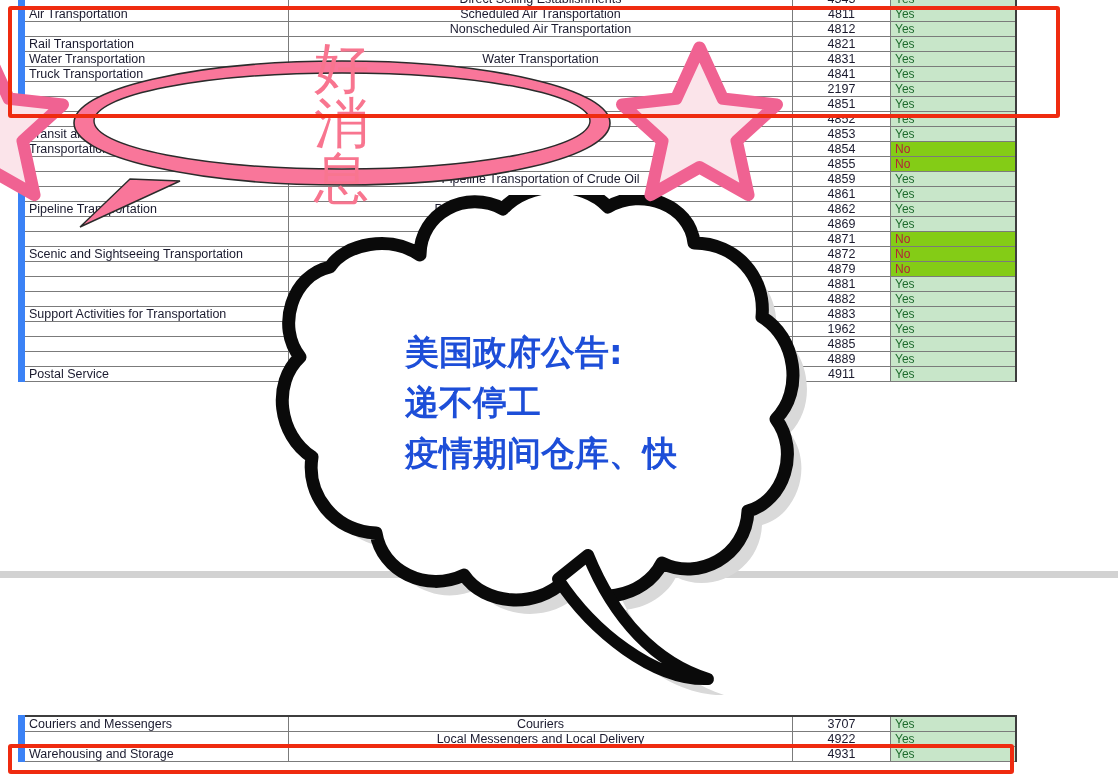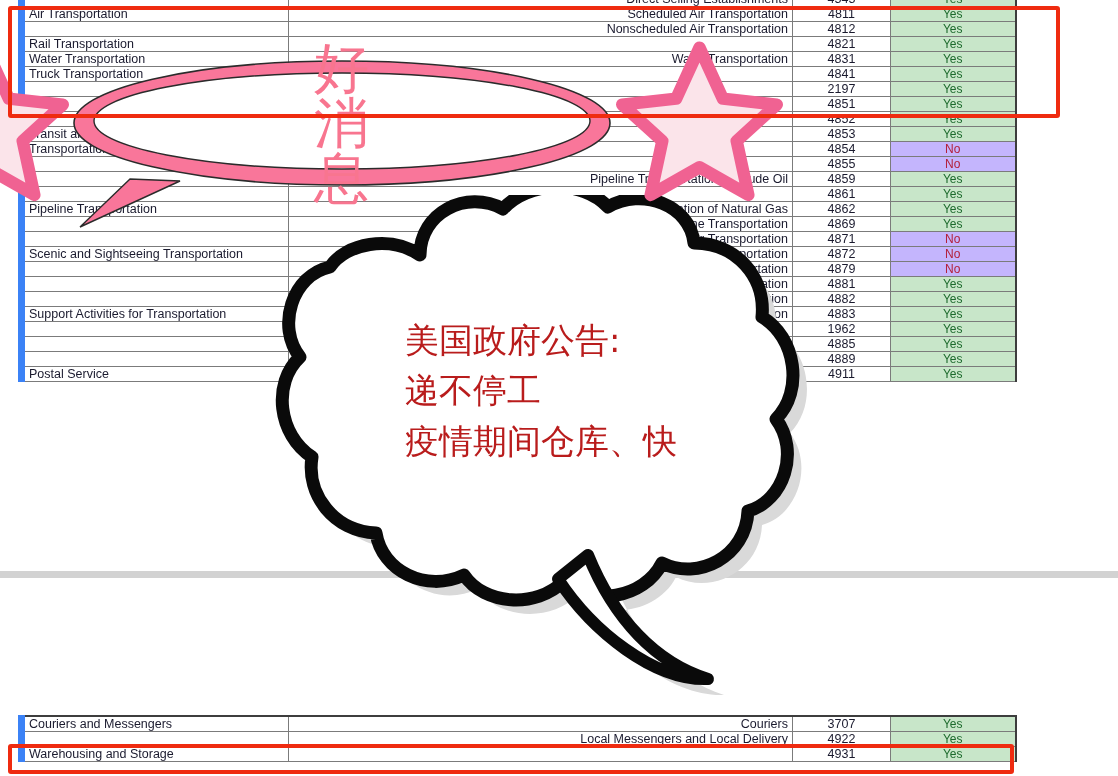--- a/index.html
+++ b/index.html
@@ -33,25 +33,25 @@
     overflow:hidden;
     vertical-align:middle;
     background:#ffffff;
   }
   col.c-sector{width:267px;}
   col.c-industry{width:504px;}
   col.c-code{width:98px;}
   col.c-flag{width:125px;}
 
   td.sector{ text-align:left; }
-  td.industry{ text-align:right; }
+  td.industry{ text-align:center; }
   td.code{ text-align:center;border-radius:6px; }
-  td.flag{ text-align:center; font-size:12px; }
+  td.flag{ font-size:12px; }
   td.flag.yes{ background:#c8e6c9; color:#1e6b2e; }
-  td.flag.no{ background:#c4b5fd; color:#b3203a; }
+  td.flag.no{ background:#84cc16; color:#b3203a; }
 
   
   .sheet td.flag{ border-left:1px solid #5a5a5a; border-right:2px solid #3d3d3d; }
   .sheet tr:first-child td{ border-top:2px solid #3d3d3d; }
   .sheet td.sector{ border-left:7px solid #3b82f6; }
 
   
   .divider{
     position:absolute;
     left:0; top:571px;
@@ -96,27 +96,28 @@
 
   
   .cloud-callout{
     position:absolute;
     left:270px; top:195px;
     width:610px; height:510px;
   }
   .cloud-callout svg{ display:block; width:610px; height:510px; }
   .cloud-text{
     position:absolute;
-    left:135px; top:120px;
+    left:135px; top:132px;
     width:350px;
-    color:#b91c1c;
+    color:#1d4ed8;
     font-size:34px;
     line-height:1.48;
     font-family:"DejaVu Sans","Liberation Sans",sans-serif;
     pointer-events:none;
+    font-weight:bold;
   }
   .cloud-text div{ white-space:nowrap; }
 </style>
 </head>
 <body>
 
 <table class="sheet top">
   <colgroup>
     <col class="c-sector">
       <col class="c-industry">

